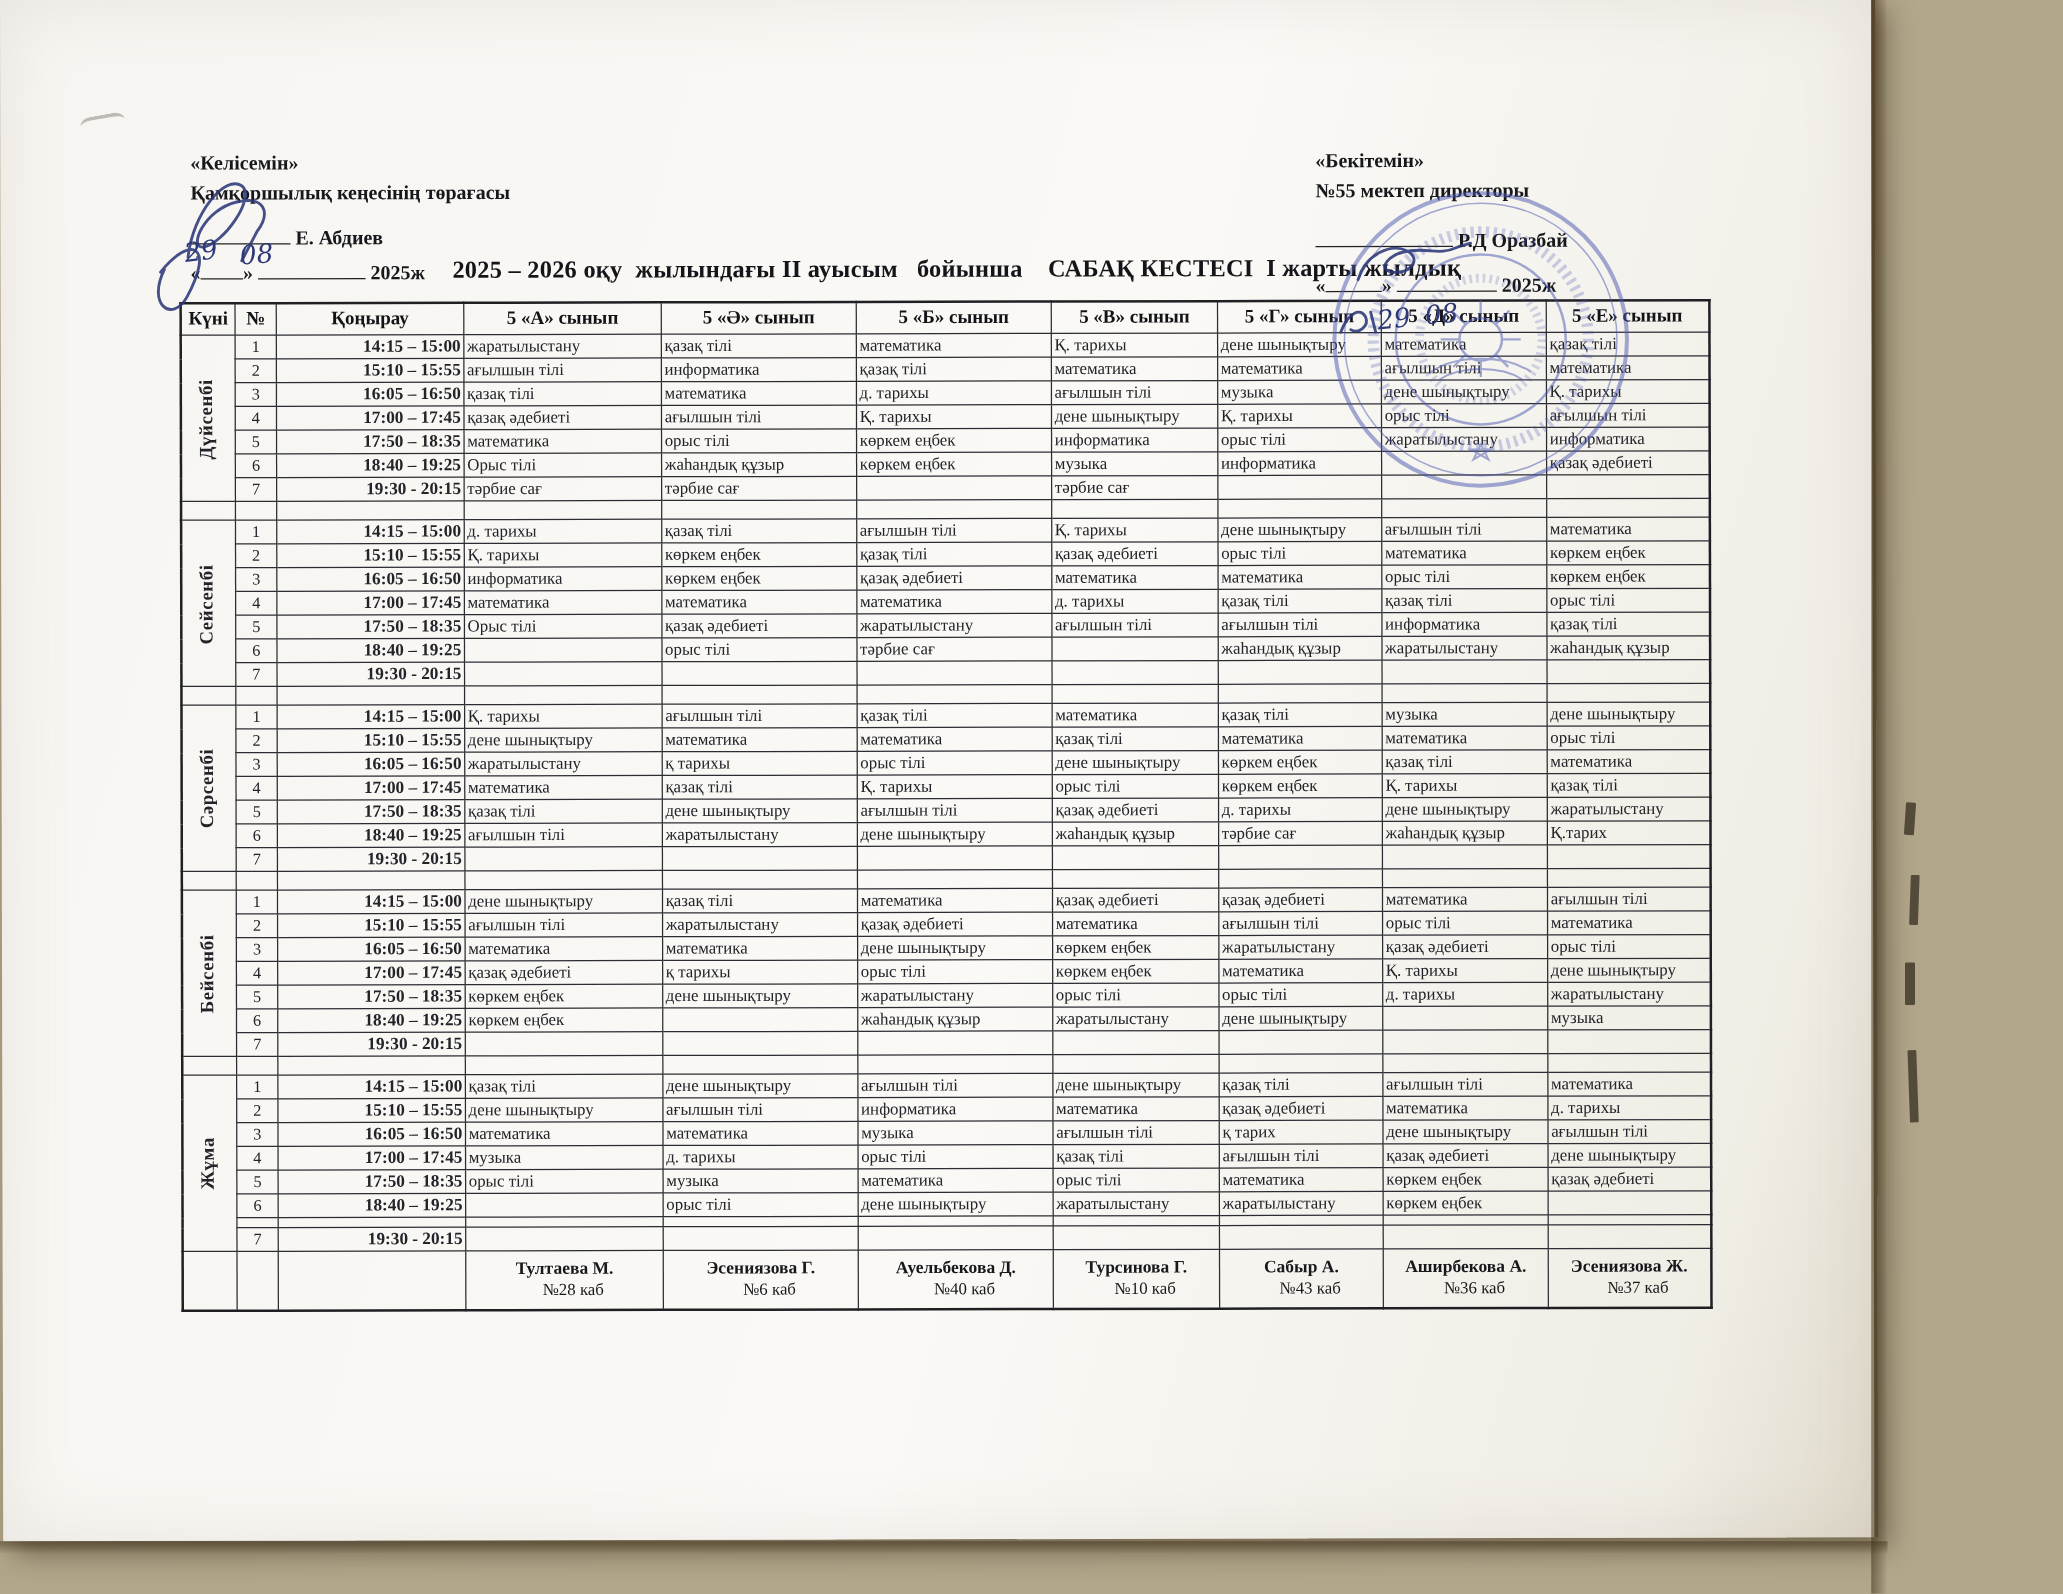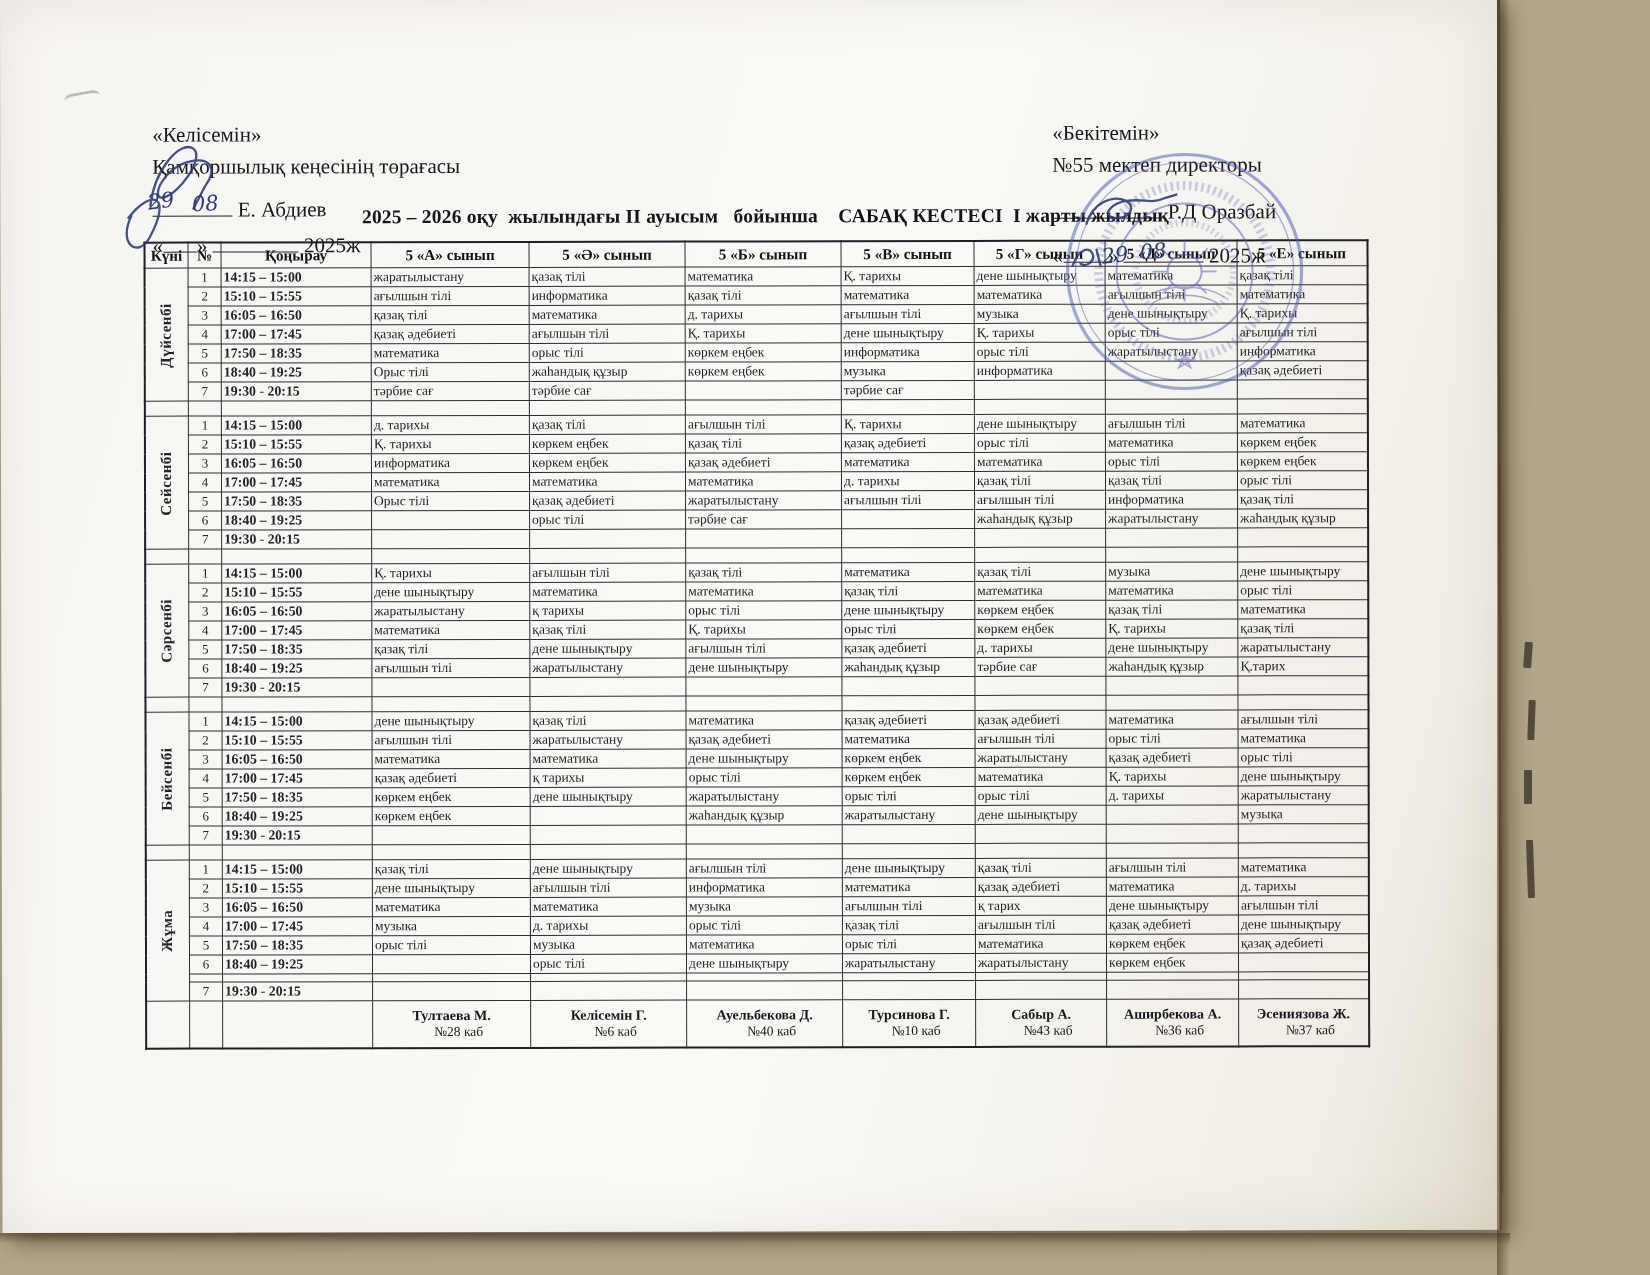--- a/index.html
+++ b/index.html
@@ -18,21 +18,21 @@
   .paper{
     position:absolute;left:0;top:0;width:1497px;height:1233px;
     background:linear-gradient(105deg,#f7f5f1 0%,#faf9f6 55%,#f0ede5 90%,#e0dacb 100%);
     box-shadow:8px 10px 22px rgba(50,38,18,.5), inset 0 0 60px rgba(120,110,90,.12);
     border-right:3px solid #6d5c40;
     transform:rotate(-0.12deg);transform-origin:top left;
   }
   .fold{position:absolute;left:64px;top:92px;width:36px;height:10px;
     border-top:3px solid #9a948a;border-radius:50% / 100%;transform:rotate(-10deg);opacity:.6;}
 
-  .approval{position:absolute;font-weight:normal;font-size:21px;color:#17171c;line-height:1.5;}
+  .approval{position:absolute;font-weight:bold;font-size:16px;color:#17171c;line-height:1.5;}
   .approval.left{left:152px;top:120px;}
   .approval.right{left:1052px;top:120px;}
   .approval .sigline{margin-top:12px;}
   .approval.right .sigline{margin-top:16px;}
   .approval .dateline{margin-top:4px;}
   .approval.right .dateline{margin-top:12px;}
   .ul{display:inline-block;border-bottom:1.6px solid #222;height:13px;vertical-align:baseline;}
   .w34{width:34px}.w45{width:45px}.w80{width:80px}.w86{width:86px}.w110{width:110px}
 
   .title{
@@ -41,21 +41,21 @@
   }
 
   table.tt{position:absolute;left:143px;top:242px;border-collapse:collapse;
     border:2.4px solid #1f1f24;background:transparent;}
   table.tt td, table.tt th{border:1.4px solid #2c2c33;padding:0 2px;color:#232329;}
   table.tt th{font-size:15.2px;font-weight:bold;height:24px;color:#131317;}
   tr.r td{height:18px;}
   td.day{writing-mode:vertical-rl;transform:rotate(180deg);text-align:center;
     font-weight:bold;font-size:15px;letter-spacing:.5px;width:42px;color:#17171c;}
   td.num{text-align:center;font-size:13px;}
-  td.time{text-align:left;font-weight:bold;font-size:13.8px;color:#17171c;}
+  td.time{text-align:right;font-weight:bold;font-size:13.8px;color:#17171c;}
   td.lesson{font-size:13.5px;padding-left:9px;}
   tr.gap td{height:14px;}
   tr.mini td{height:7px;}
   tr.teachers td{height:46px;text-align:center;}
   td.teacher{text-align:center;}
   .tname{font-weight:bold;font-size:14px;color:#17171c;}
   .troom{font-weight:normal;font-size:13.5px;color:#17171c;margin-left:14px;}
 
   svg.overlay{position:absolute;left:0;top:0;pointer-events:none;}
   .stamp{color:var(--stamp,#4a58b0);}
@@ -578,21 +578,21 @@
         </tr>
         <tr class="teachers">
           <td></td>
           <td></td>
           <td></td>
           <td class="teacher">
             <div class="tname">Тултаева М.</div>
             <div class="troom">№28 каб</div>
           </td>
           <td class="teacher">
-            <div class="tname">Келісемін Г.</div>
+            <div class="tname">Эсениязова Г.</div>
             <div class="troom">№6 каб</div>
           </td>
           <td class="teacher">
             <div class="tname">Ауельбекова Д.</div>
             <div class="troom">№40 каб</div>
           </td>
           <td class="teacher">
             <div class="tname">Турсинова Г.</div>
             <div class="troom">№10 каб</div>
           </td>

